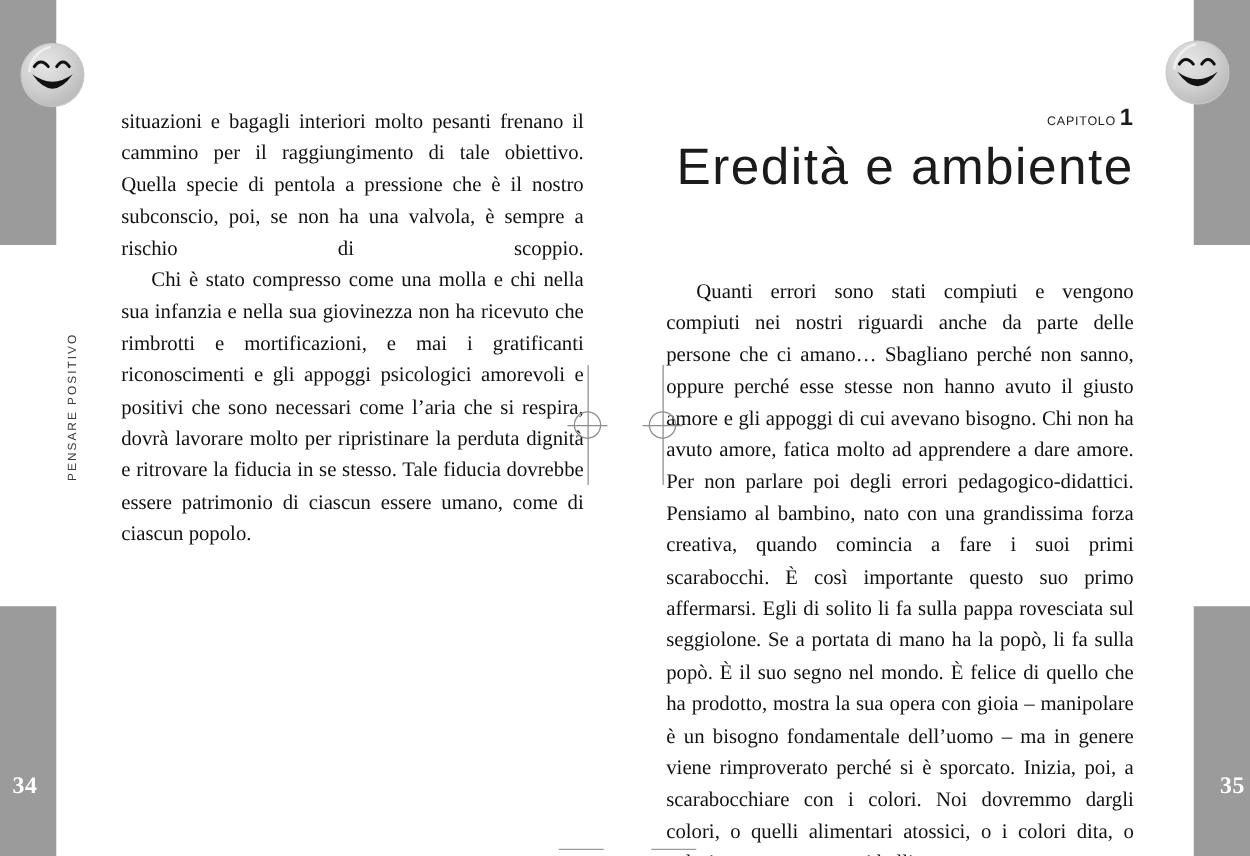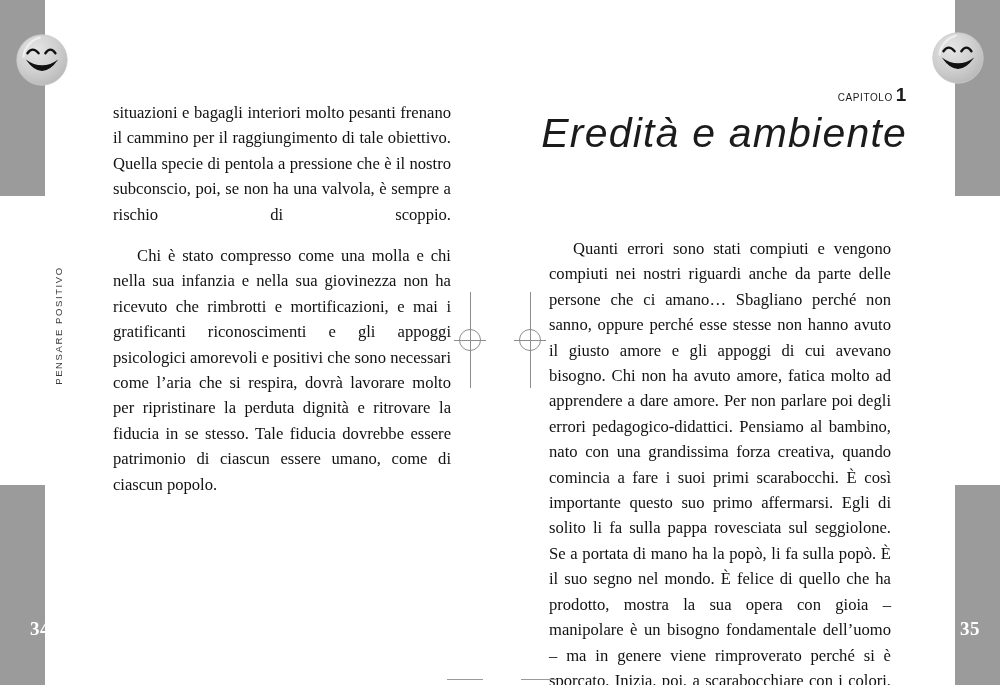--- a/index.html
+++ b/index.html
@@ -36,24 +36,23 @@
   #smiley-right { right: 14px; top: 30px; }
 
   
   .page-number {
     position: absolute;
     color: #ffffff;
     font-family: "Liberation Serif", serif;
     font-size: 19px;
     font-weight: bold;
     letter-spacing: 0.5px;
-    margin-left: 20px;
   }
   #page-number-left  { left: 10px;  top: 618px; }
-  #page-number-right { right: 20px; top: 618px; }
+  #page-number-right { right: 4px; top: 618px; }
 
   
   #running-title {
     position: absolute;
     left: -22px;
     top: 320px;
     width: 160px;
     transform: rotate(-90deg);
     transform-origin: center center;
     font-family: "Liberation Sans", sans-serif;
@@ -73,21 +72,21 @@
     color: #111111;
     text-align: justify;
     text-justify: inter-word;
     -webkit-hyphens: none;
     hyphens: none;
   }
   #column-left  { left: 97px;  top: 84px;  width: 370px; }
   #column-right { left: 533px; top: 220px; width: 374px; }
 
   .column p {
-    margin: 16px;
+    margin: 0;
   }
   .column p.indent {
     text-indent: 1.45em;
   }
   
   .column p:last-child { text-align-last: left; }
   .column p.force-justify { text-align-last: justify; }
 
   
   #chapter-head {
@@ -114,21 +113,20 @@
   }
   #chapter-title {
     display: block;
     margin-top: 6px;
     font-family: "Liberation Sans", sans-serif;
     font-weight: 300;
     font-size: 41px;
     letter-spacing: 1.2px;
     color: #1b1b1b;
     line-height: 1.06;
-    font-style: italic;
   }
 
   
   .reg-mark {
     position: absolute;
     width: 0;
     height: 0;
   }
   .reg-mark .v-line {
     position: absolute;

